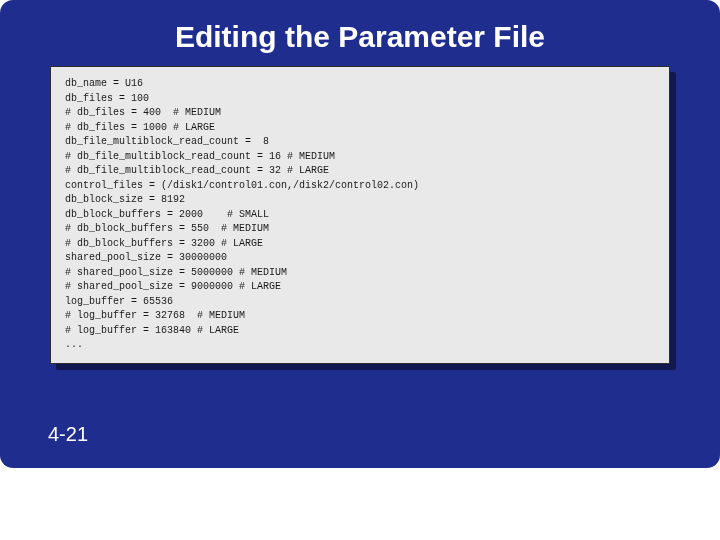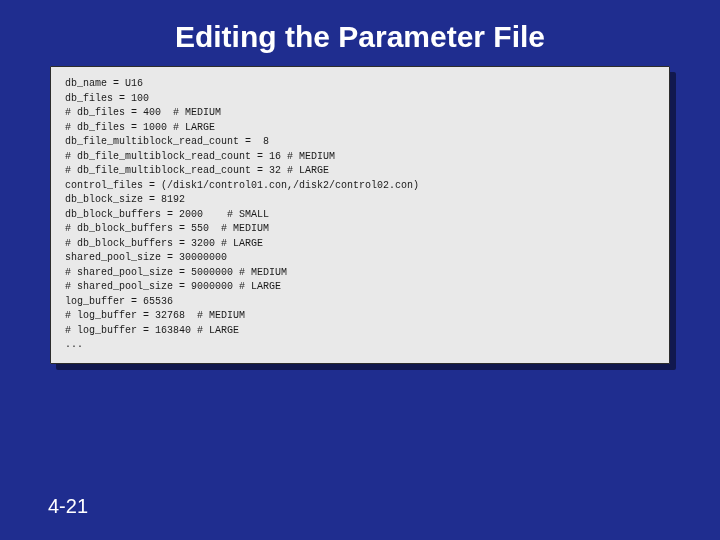--- a/index.html
+++ b/index.html
@@ -6,24 +6,25 @@
     margin: 0;
     padding: 0;
     width: 720px;
     height: 540px;
     overflow: hidden;
     font-family: Arial, Helvetica, sans-serif;
   }
   .slide {
     box-sizing: border-box;
     width: 720px;
-    height: 540px;
+    height: 468px;
     background: #1f2d8f;
     padding: 16px 40px 16px 40px;
     position: relative;
+    border-radius: 13px;
   }
   .title {
     color: #ffffff;
     font-size: 30px;
     font-weight: bold;
     text-align: center;
     margin: 4px 0 12px 0;
   }
   .panel-wrap {
     position: relative;

